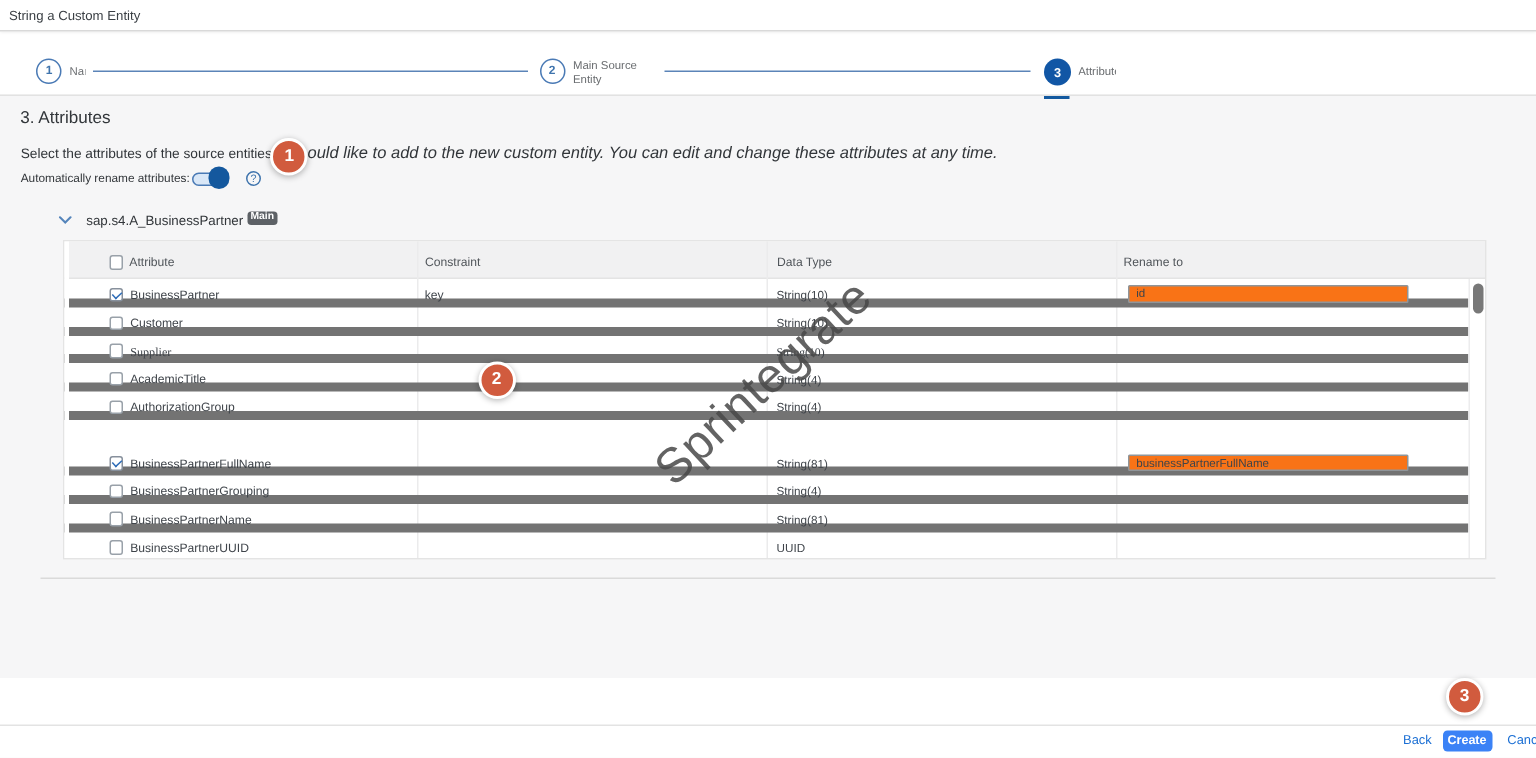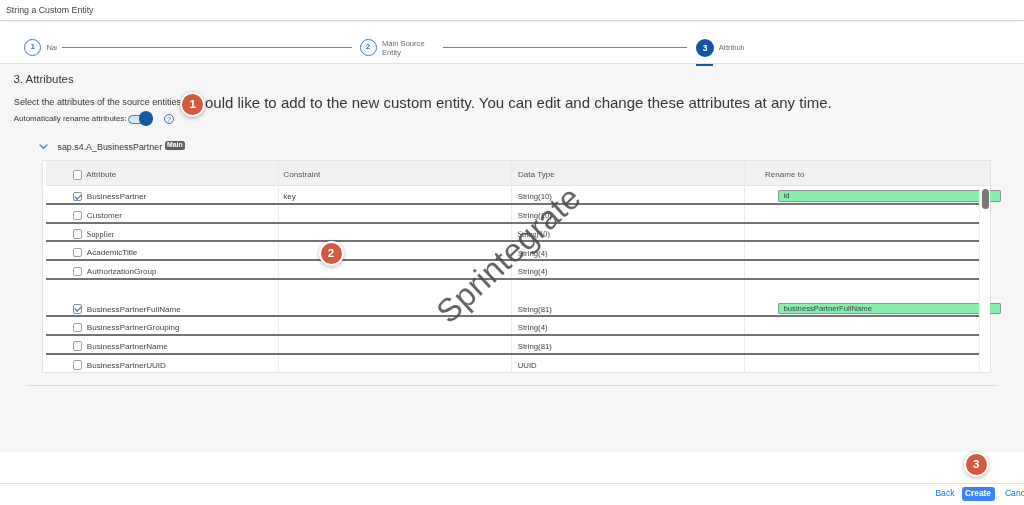--- a/index.html
+++ b/index.html
@@ -32,31 +32,31 @@
     border-radius:4.5px; background:#d9e7f7; }
   #knob { left:138.5px; top:111px; width:14.5px; height:14.5px; border-radius:50%; background:#14589e; }
 
   
   #tbl { left:42px; top:160px; width:949px; height:213px; background:#fff;
     border:1px solid #e4e4e4; }
   #thead { position:absolute; left:0; top:0; width:947px; height:25.3px; background:#f1f1f2;
     border-bottom:1px solid #e4e4e4; }
   .hcell { top:8.6px; font-size:8.1px; color:#50555a; position:absolute; }
   .colline { top:0; width:1px; height:211px; background:#ebebec; position:absolute; }
-  .row { left:0; width:936px; height:18.7px; border-bottom:2px solid #737373; position:absolute; }
+  .row { left:0; width:936px; height:18.7px; border-bottom:6px solid #737373; position:absolute; }
   .cb { width:9.5px; height:9.5px; border:1px solid #99a1a9; border-radius:2px;
     background:#fff; position:absolute; left:29.8px; top:5.5px; }
   .cbc { border-color:#87909c; }
   .cbc::after { content:""; position:absolute; left:0.9px; top:0.9px; width:5.4px; height:3px;
     border-left:1.3px solid #2f6db8; border-bottom:1.3px solid #2f6db8; transform:rotate(-43deg); }
   .rowtxt { left:43.8px; top:6px; font-size:8.1px; color:#3f444a; position:absolute; line-height:9px; }
   .ctxt { left:240.2px; top:6px; font-size:8.1px; color:#3f444a; position:absolute; line-height:9px; }
   .dtxt { left:474.7px; top:6.2px; font-size:7.8px; color:#3f444a; position:absolute; line-height:9px; }
-  .inp { left:735px; top:4.1px; width:223px; height:11.8px; border:1px solid #8f959a;
-    border-radius:1px; background:#86efac; font-size:7.7px; color:#3f444a; position:absolute;
+  .inp { left:709px; top:4.1px; width:187px; height:11.8px; border:1px solid #8f959a;
+    border-radius:1px; background:#f97316; font-size:7.7px; color:#3f444a; position:absolute;
     padding:0 0 0 4.5px; line-height:10px; }
   #sbar { left:936px; top:25.3px; width:11px; height:186px; background:#fff;
     border-left:1px solid #ececed; position:absolute; }
   #thumb { left:2px; top:2.5px; width:7px; height:20.5px; border-radius:4px; background:#787878;
     position:absolute; }
 
   #sep2 { left:27px; top:385px; width:970px; height:1px; background:#dadada; }
 
   
   #footline { left:0; top:483px; width:1024px; height:1px; background:#e3e3e3; }
@@ -92,21 +92,21 @@
   <div class="abs steplabel" style="left:382px; top:38.5px; width:62px; white-space:normal;">Main Source Entity</div>
   <div class="abs stepline" style="left:443px; width:243.5px;"></div>
   <div class="abs" style="left:696px; top:39px; width:18px; height:18px; border-radius:50%;
     background:#1156a5; color:#fff; font-size:8.5px; font-weight:bold; text-align:center; line-height:18px;">3</div>
   <div class="abs steplabel" style="left:718.8px; top:43px; width:25px;">Attributes</div>
   <div class="abs" style="left:695.8px; top:63.8px; width:17.4px; height:2.3px; background:#13599f; z-index:6;"></div>
 
   <div class="abs" id="content"></div>
   <div class="abs" id="h3a">3. Attributes</div>
   <div class="abs" style="left:13.8px; top:97px; font-size:9.15px; color:#32363a; line-height:11px; white-space:nowrap; width:170px; overflow:hidden;">Select the attributes of the source entities you w</div>
-  <div class="abs" style="left:205px; top:97px; font-size:15px; color:#32363a; line-height:11px; white-space:nowrap;">ould like to add to the new custom entity. You can edit and change these attributes at any time.</div>
+  <div class="abs" style="left:205px; top:97px; font-size:11px; color:#32363a; line-height:11px; white-space:nowrap;font-style:italic;">ould like to add to the new custom entity. You can edit and change these attributes at any time.</div>
   <div class="abs" id="autolabel">Automatically rename attributes:</div>
   <div class="abs" id="toggle"></div>
   <div class="abs" id="knob"></div>
   <svg class="abs" style="left:164.3px; top:114.2px;" width="11" height="11" viewBox="0 0 11 11">
     <circle cx="5" cy="5" r="4.5" fill="none" stroke="#3f74ad" stroke-width="1"></circle>
     <text x="5" y="7.6" font-size="7.2" fill="#3f74ad" text-anchor="middle" font-family="Liberation Sans">?</text>
   </svg>
 
   <svg class="abs" style="left:39.3px; top:144.3px;" width="9" height="6" viewBox="0 0 9 6">
     <path d="M1 0.9 L4.5 4.3 L8 0.9" fill="none" stroke="#5585bb" stroke-width="1.4" stroke-linecap="round"></path>
@@ -114,21 +114,21 @@
   <div class="abs" style="left:57.5px; top:142px; font-size:8.9px; color:#32363a;">sap.s4.A_BusinessPartner</div>
   <div class="mainbadge">Main</div>
 
   <div class="abs" id="tbl">
     <div class="abs" style="left:0;top:0;width:3px;height:211px;background:#fff;z-index:3;"></div>
     <div id="thead"></div>
     <div class="cb" style="top:9px; z-index:4;"></div>
     <div class="hcell" style="left:43.2px;">Attribute</div>
     <div class="hcell" style="left:240.3px;">Constraint</div>
     <div class="hcell" style="left:475px;">Data Type</div>
-    <div class="hcell" style="left:706px;margin-left:16px;">Rename to</div>
+    <div class="hcell" style="left:706px;">Rename to</div>
     <div class="colline" style="left:235px;"></div>
     <div class="colline" style="left:468px;"></div>
     <div class="colline" style="left:701px;"></div>
 
     <div class="row" style="top:25.3px;">
       <div class="cb cbc"></div>
       <div class="rowtxt">BusinessPartner</div>
       <div class="ctxt">key</div>
       <div class="dtxt">String(10)</div>
       <div class="inp">id</div>

